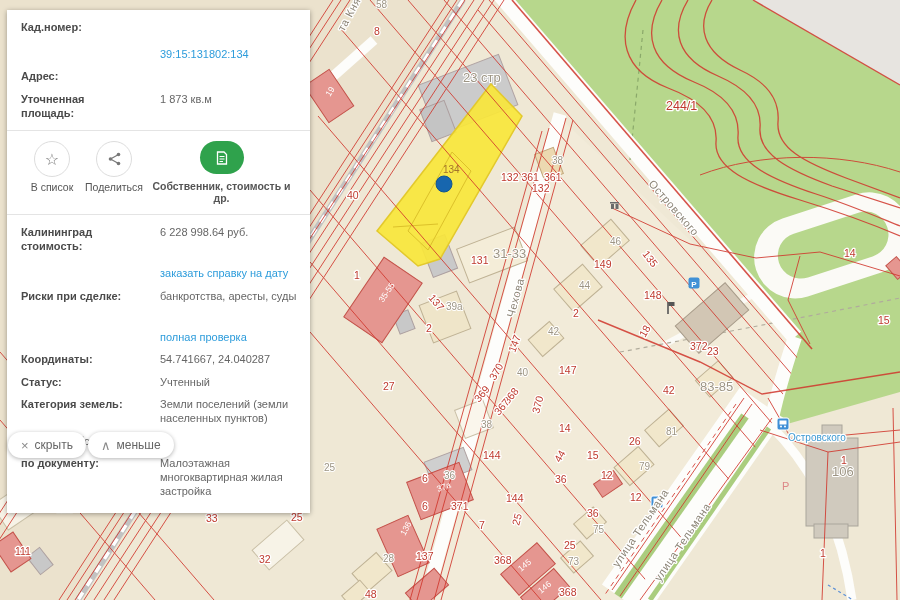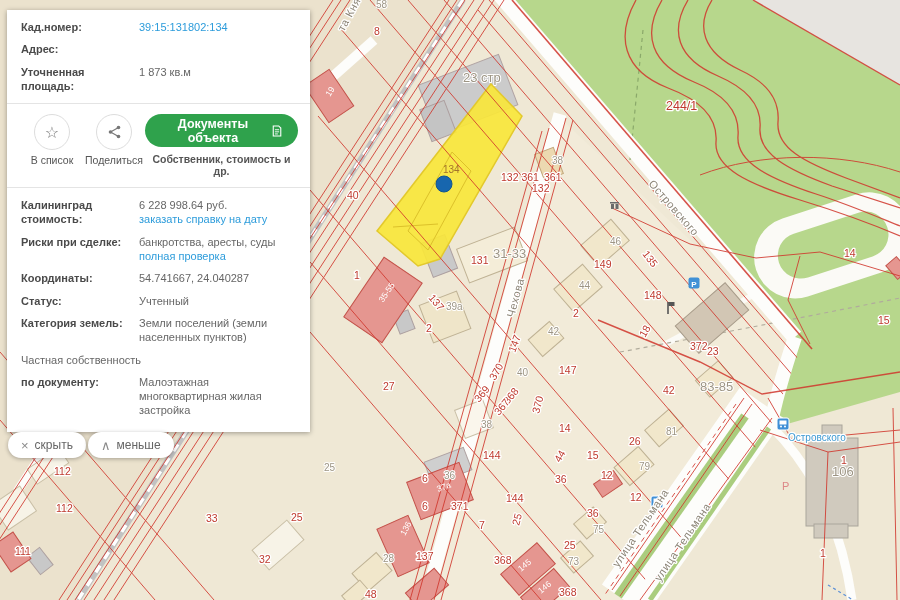--- a/index.html
+++ b/index.html
@@ -22,24 +22,24 @@
 
   
   .panel{position:absolute;left:7px;top:10px;width:303px;background:#fff;
          box-shadow:0 1px 5px rgba(0,0,0,.35);font-size:11px;color:#555;}
   .tabs{display:flex;height:36px;}
   .tab{flex:1;display:flex;align-items:center;justify-content:center;gap:6px;
        font-size:12.5px;font-weight:bold;cursor:pointer;}
   .tab.active{background:#fff;color:#2383b6;}
   .tab.inactive{background:#e9e9e9;color:#9e9e9e;border-bottom:1px solid #ddd;}
   .pbody{padding:10px 12px 12px 14px;}
-  .row{display:flex;margin-bottom:8px;line-height:1.3;}
+  .row{display:flex;margin-bottom:8px;line-height:1.3;gap:21px;}
   .lbl{width:112px;min-width:112px;font-weight:bold;color:#4a4a4a;padding-right:6px;}
   .val{color:#666;}
-  .link{color:#2d9cdb;text-decoration:none;display:inline-block;cursor:pointer;}
+  .link{color:#2d9cdb;text-decoration:none;display:inline-block;cursor:pointer;margin-top:27px;}
   .divider{height:1px;background:#e4e4e4;margin:10px -12px 10px -14px;}
   .actions{display:flex;align-items:flex-start;margin-bottom:2px;}
   .action{width:62px;text-align:center;}
   .circle{width:34px;height:34px;border:1px solid #ddd;border-radius:50%;margin:0 auto 4px;
           display:flex;align-items:center;justify-content:center;color:#777;font-size:16px;
           cursor:pointer;background:#fff;}
   .alabel{font-size:10.5px;color:#555;}
   .docs{flex:1;text-align:center;}
   .docs-btn{border:none;background:#2fa24c;color:#fff;font-weight:bold;font-size:12.5px;
             border-radius:17px;height:33px;padding:0 16px;display:inline-flex;align-items:center;
@@ -351,21 +351,20 @@
             <circle cx="10.5" cy="2.5" r="1.8" fill="#777"></circle>
                 <circle cx="10.5" cy="11.5" r="1.8" fill="#777"></circle>
                 <circle cx="2.5" cy="7" r="1.8" fill="#777"></circle>
             <path d="M2.5,7 L10.5,2.5 M2.5,7 L10.5,11.5" stroke="#777" stroke-width="1.2" fill="none"></path>
           </svg>
         </div>
         <div class="alabel">Поделиться</div>
       </div>
       <div class="docs">
         <button class="docs-btn">
-          <span>Документы объекта</span>
           <svg width="12" height="14" viewBox="0 0 12 14">
             <path d="M1.5,1 L8,1 L10.5,3.5 L10.5,13 L1.5,13 Z" fill="none" stroke="#fff" stroke-width="1.3"></path>
             <path d="M3.5,5.5 h5 M3.5,8 h5 M3.5,10.5 h3.5" stroke="#fff" stroke-width="1.1"></path>
           </svg>
         </button>
         <div class="docs-cap">Собственник, стоимость и др.</div>
       </div>
     </div>
     <div class="divider"></div>
     <div class="row">

